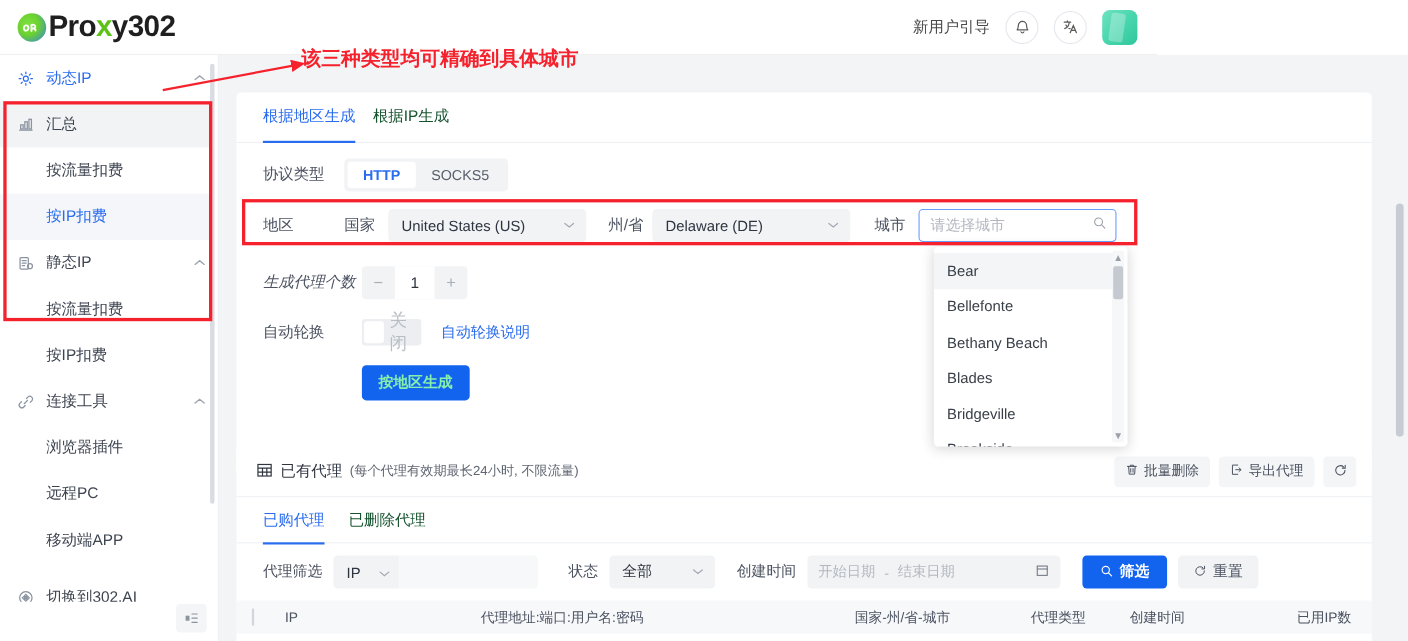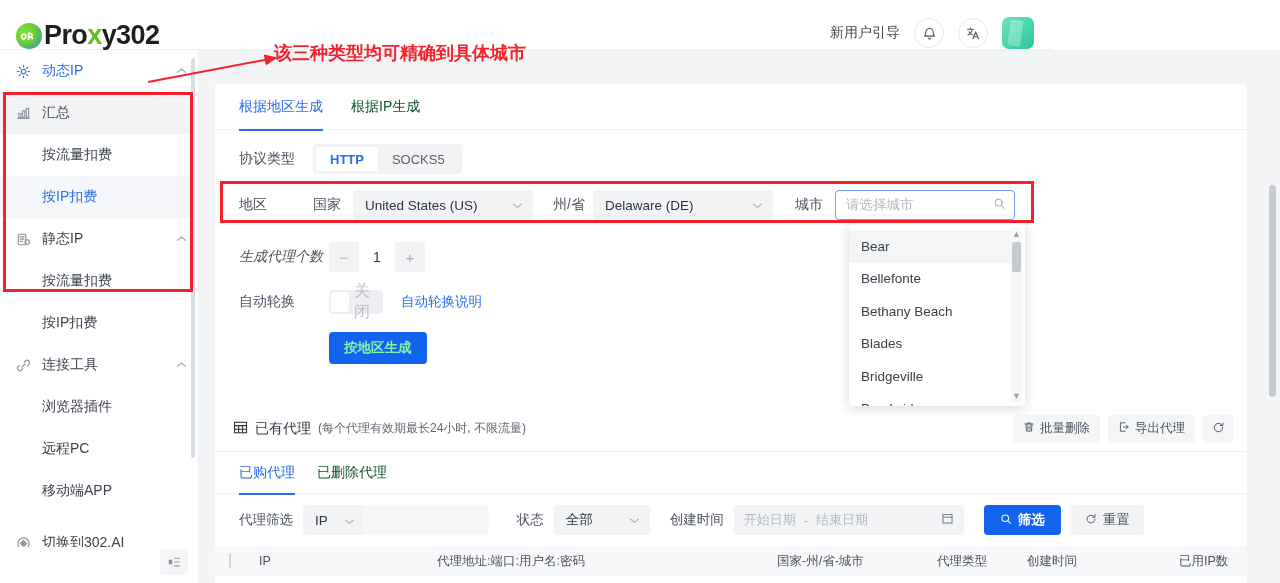--- a/index.html
+++ b/index.html
@@ -10,21 +10,21 @@
     background: #ffffff;
     font-family: "Liberation Sans", "DejaVu Sans", sans-serif;
     color: #303133;
     -webkit-font-smoothing: antialiased;
   }
   .app { position: relative; width: 1280px; height: 583px; overflow: hidden; }
 
   
   .topbar {
     position: absolute; left: 0; top: 0; width: 1052px; height: 50px;
-    background: #fff; display: flex; align-items: flex-end;
+    background: #fff; display: flex; align-items: center;
     border-bottom: 1px solid #f0f0f0;
     z-index: 40;
   }
   .logo-wrap { display: flex; align-items: center; margin-left: 16px; }
   .logo-badge {
     width: 26px; height: 26px; border-radius: 50%;
     background: radial-gradient(circle at 35% 38%, #7ee03f 0%, #6cd22e 42%, #2f7fe8 100%);
     display: flex; align-items: center; justify-content: center;
     margin-right: 2px; position: relative;
   }
@@ -90,21 +90,21 @@
   .main {
     position: absolute; left: 199px; top: 50px; width: 1081px; height: 533px;
     background: #f3f4f6; overflow: hidden;
   }
   .card {
     position: absolute; background: #fff; border-radius: 4px;
   }
   .card-gen { left: 16px; top: 34px; width: 1032px; height: 348px; }
   .card-list { left: 16px; top: 356px; width: 1032px; height: 200px; }
 
-  .tabs { display: flex; gap: 28px; padding: 0 24px; height: 46px; align-items: center; border-bottom: 1px solid #eef0f3;}
+  .tabs { display: flex; gap: 16px; padding: 0 24px; height: 46px; align-items: flex-end; border-bottom: 1px solid #eef0f3;}
   .tab { font-size: 14px; color: #14532d; cursor: pointer; height: 46px; display:flex; align-items:center; position: relative;}
   .tab.active { color: #2a6cf0; }
   .tab.active:after {
     content: ""; position: absolute; left: 0; right: 0; bottom: -1px; height: 2px; background: #2a6cf0;
   }
 
   .form-row { display: flex; align-items: center; padding-left: 24px; }
   .f-label { font-size: 14px; color: #4b5260; width: 74px; flex: none; }
   .f-label.sm { width: 40px; }
 

